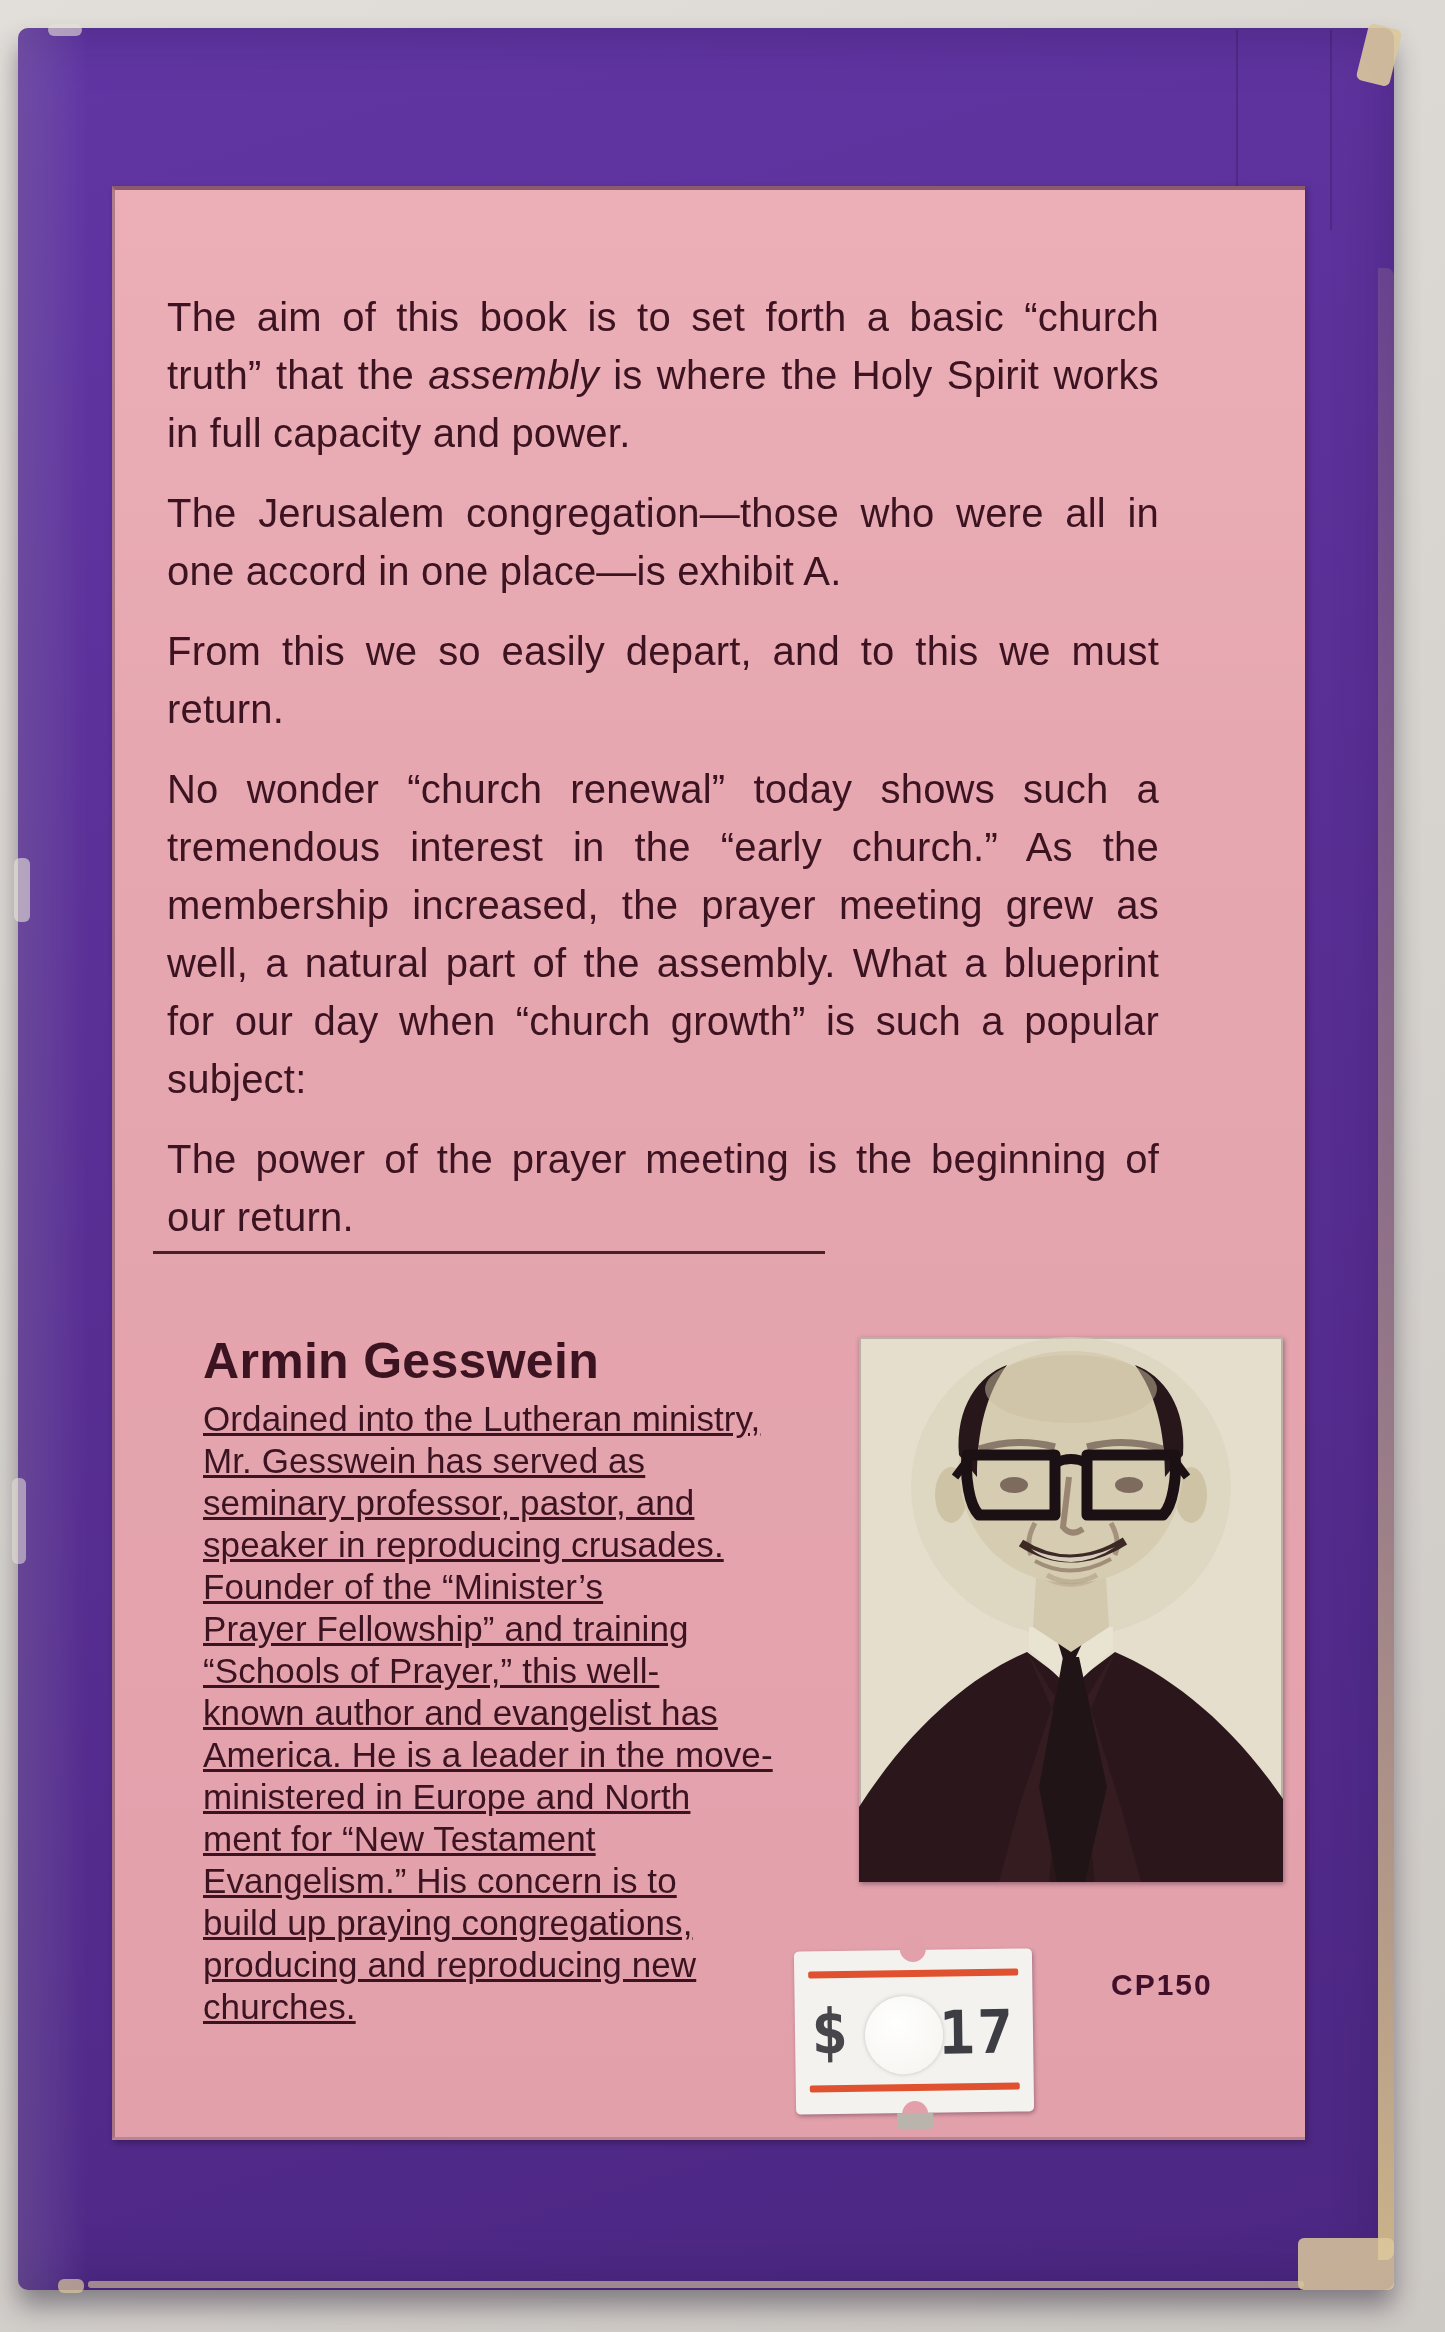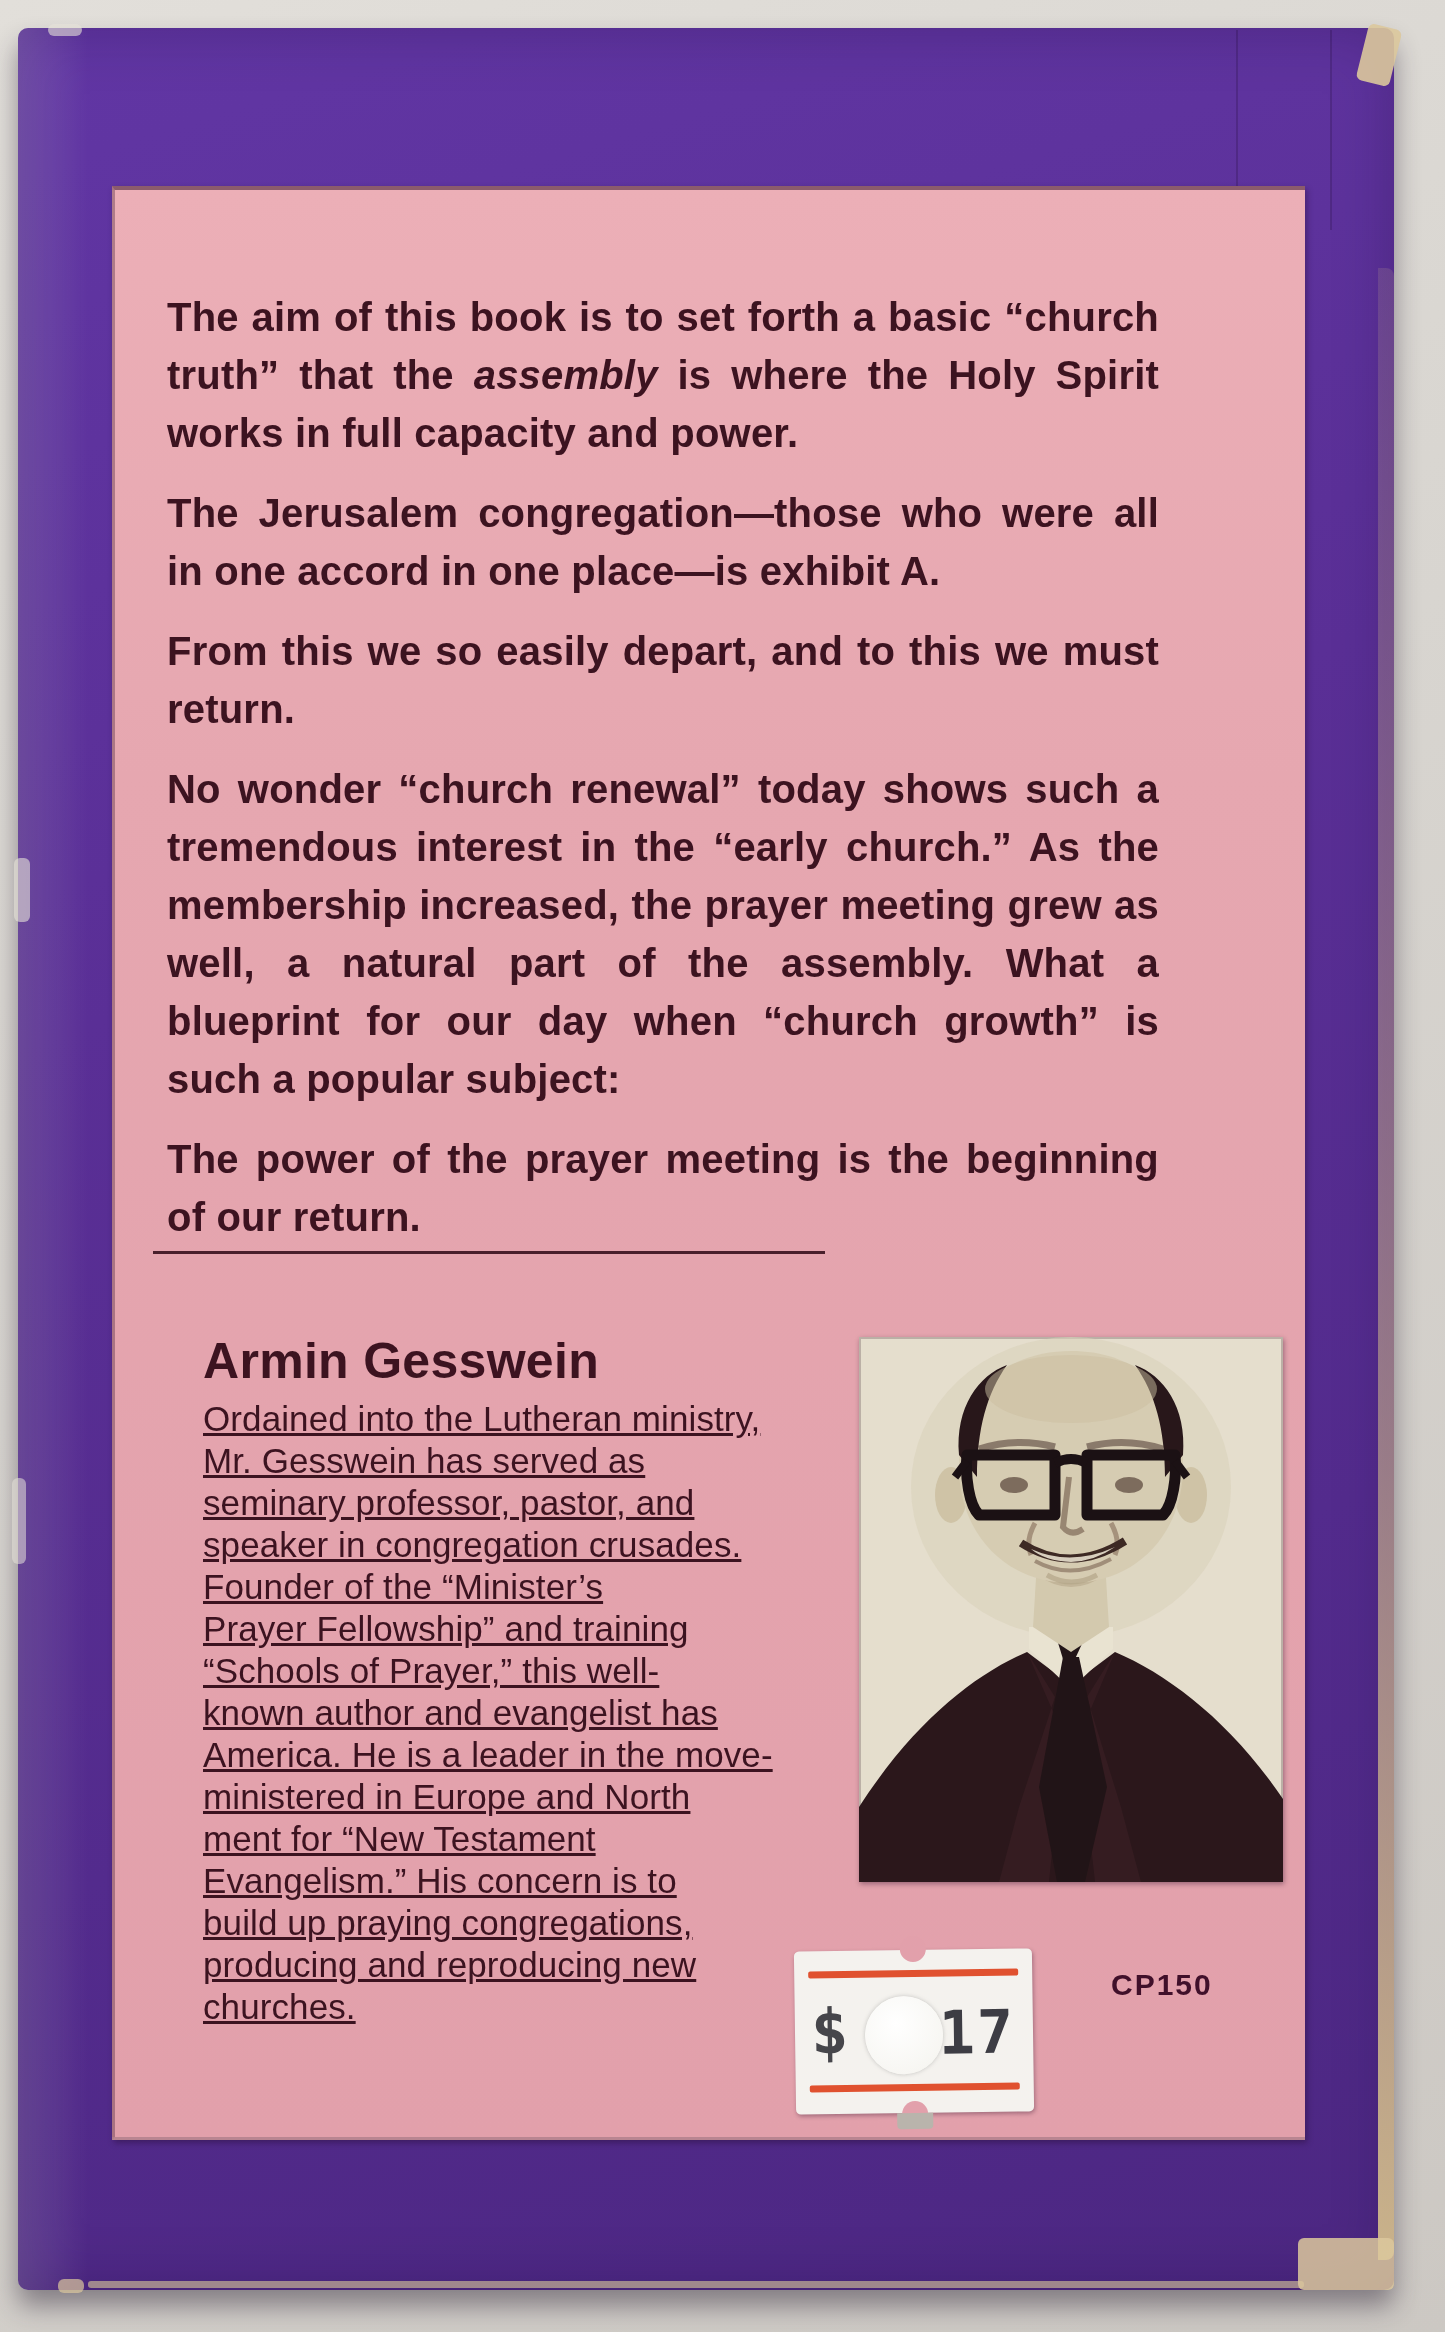--- a/index.html
+++ b/index.html
@@ -37,21 +37,20 @@
     border-top:4px solid rgba(35,8,32,.45);
     border-left:3px solid rgba(35,8,32,.30);
     border-bottom:3px solid rgba(35,8,32,.25);
     box-shadow:2px 3px 6px rgba(30,5,30,.35);
   }
   
   .synopsis{
     position:absolute;left:52px;top:98px;width:992px;
     color:#3c1320;font-size:40px;line-height:58px;text-align:justify;
     letter-spacing:.2px;
-    font-weight:bold;
   }
   .synopsis p{margin:0 0 22px 0;}
   .synopsis em{font-style:italic;}
   .divider{
     position:absolute;left:38px;top:1061px;width:672px;height:3px;
     background:#3c1320;opacity:.92;
   }
   
   .author-name{
     position:absolute;left:88px;top:1142px;
@@ -131,21 +130,21 @@
         </div>
 
       <div class="divider"></div>
 
       <div class="author-name">Armin Gesswein</div>
 
       <div class="author-bio">
           <div class="bio-line">Ordained into the Lutheran ministry,</div>
           <div class="bio-line">Mr. Gesswein has served as</div>
           <div class="bio-line">seminary professor, pastor, and</div>
-          <div class="bio-line">speaker in congregation crusades.</div>
+          <div class="bio-line">speaker in reproducing crusades.</div>
           <div class="bio-line">Founder of the “Minister’s</div>
           <div class="bio-line">Prayer Fellowship” and training</div>
           <div class="bio-line">“Schools of Prayer,” this well-</div>
           <div class="bio-line">known author and evangelist has</div>
           <div class="bio-line">America. He is a leader in the move-</div>
           <div class="bio-line">ministered in Europe and North</div>
           <div class="bio-line">ment for “New Testament</div>
           <div class="bio-line">Evangelism.” His concern is to</div>
           <div class="bio-line">build up praying congregations,</div>
           <div class="bio-line">producing and reproducing new</div>

